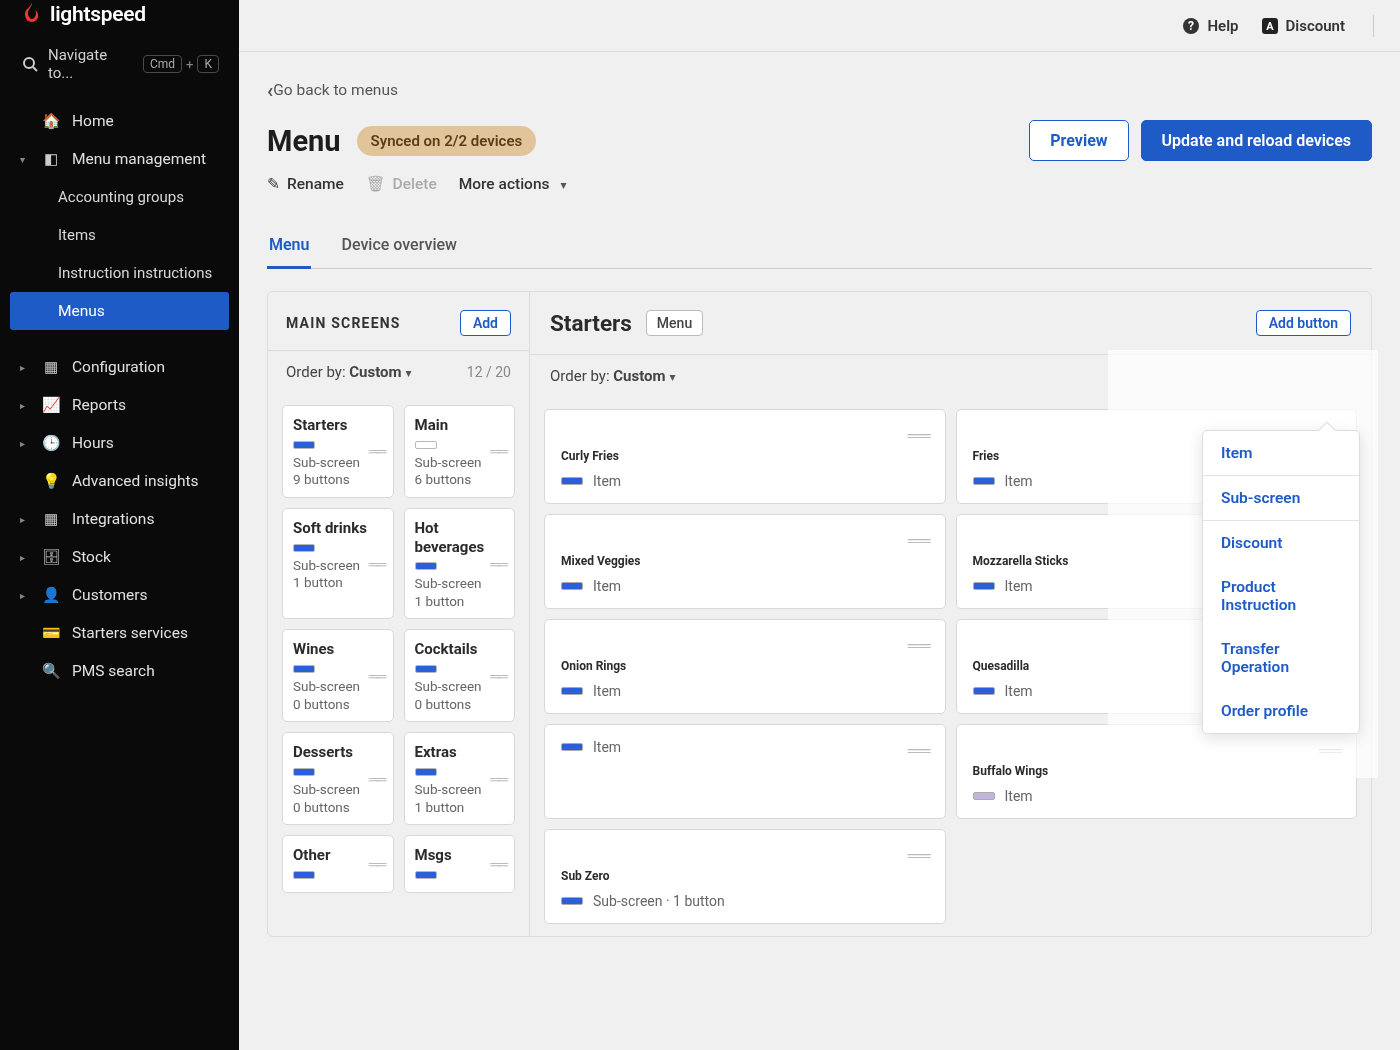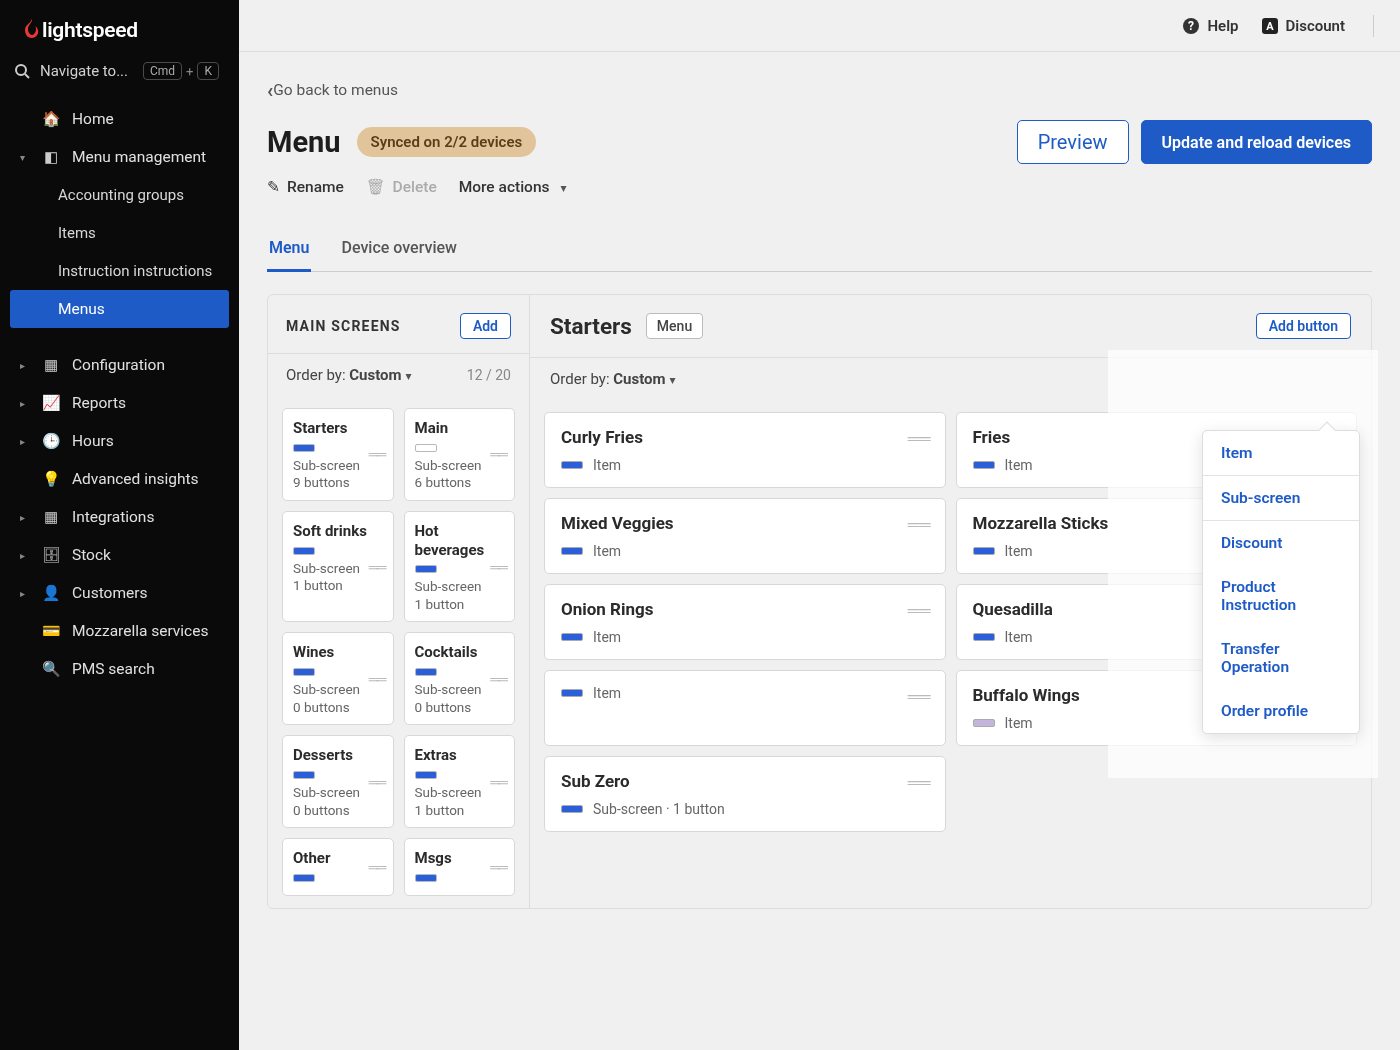--- a/index.html
+++ b/index.html
@@ -1,23 +1,23 @@
 <!DOCTYPE html>
 <html><head>
 <meta charset="utf-8">
 <style>
 * { box-sizing: border-box; margin: 0; padding: 0; font-family: -apple-system, BlinkMacSystemFont, "Segoe UI", Roboto, Helvetica, Arial, sans-serif; }
 body { background: #f0f0f0; color: #2b2b2b; overflow: hidden; }
 
 
 .sidebar { position: fixed; left: 0; top: 0; width: 239px; height: 100%; background: #0a0a0a; color: #d0d0d0; display: flex; flex-direction: column; }
-.logo-row { padding: 18px 20px 14px 22px; display: flex; align-items: center; }
+.logo-row { padding: 2px 20px 14px 22px; display: flex; align-items: center; gap: 8px; }
 .logo-flame { color: #e63932; }
 .logo-text { font-size: 21px; font-weight: 600; color: #fff; letter-spacing: -0.3px; }
-.nav-search { padding: 6px 20px 12px 14px; display: flex; align-items: center; gap: 10px; font-size: 15px; color: #d0d0d0; }
+.nav-search { padding: 6px 20px 12px 22px; display: flex; align-items: center; gap: 10px; font-size: 15px; color: #d0d0d0; }
 .kbd-group { display: flex; align-items: center; gap: 4px; margin-left: auto;}
 .kbd { border: 1px solid #4a4a4a; border-radius: 4px; padding: 1px 6px; font-size: 12px; color: #aaa; }
 .nav-plus { color:#888; font-size:13px;}
 .nav { list-style: none; padding-top: 8px; }
 .nav li { display: flex; align-items: center; padding: 10px 18px 10px 22px; font-size: 15.5px; color: #e0e0e0; gap: 12px; cursor: pointer; position: relative;}
 .nav li.sub { padding-left: 58px; font-size: 15px; color: #d8d8d8;}
 .nav li.active { background: #1e5bc6; color: #fff; border-radius: 3px; margin: 0 10px; padding-left: 48px;}
 .nav li .caret { position: absolute; left: 10px; font-size: 10px; color:#888;}
 .nav-icon { width: 18px; text-align: center; font-size: 15px; color:#ccc;}
 .nav li.exp { padding-left: 42px;}
@@ -29,21 +29,21 @@
 .topbar { height: 52px; border-bottom: 1px solid #ddd; display:flex; align-items:center; justify-content:flex-end; padding: 0 26px; gap: 22px; background:#f0f0f0;}
 .topbar .tb-item { display:flex; align-items:center; gap:7px; font-size:15px; font-weight:600; color:#333;}
 .topbar .divider { width:1px; height:22px; background:#ccc; margin-left:6px;}
 
 .content { padding: 20px 28px; position:relative; flex:1; overflow:auto;}
 .back-link { display:flex; align-items:center; gap:0; color:#555; font-size:15.5px; cursor:pointer; padding: 6px 0 18px;}
 .title-row { display:flex; align-items:center; gap:16px; flex-wrap:wrap;}
 .page-title { font-size:29px; font-weight:700; color:#1d1d1d;}
 .sync-badge { background:#e2c49b; color:#5a3e19; padding:6px 14px; border-radius:18px; font-size:15px; font-weight:600;}
 .title-actions { margin-left:auto; display:flex; gap:12px;}
-.btn-outline { border:1.5px solid #1e5bc6; background:#fff; color:#1e5bc6; padding:9px 20px; border-radius:5px; font-size:20px; font-weight:400; cursor:pointer;}
+.btn-outline { border:1.5px solid #1e5bc6; background:#fff; color:#1e5bc6; padding:9px 20px; border-radius:5px; font-size:16px; font-weight:700; cursor:pointer;}
 .btn-primary { border:1px solid #1e5bc6; background:#1e5bc6; color:#fff; padding:10px 20px; border-radius:5px; font-size:16px; font-weight:600; cursor:pointer;}
 .action-row { display:flex; align-items:center; gap:22px; margin-top:14px; font-size:15.5px;}
 .action-row .act { display:flex; align-items:center; gap:7px; color:#333; cursor:pointer; font-weight:500;}
 .action-row .act.disabled { color:#aaa; cursor:default;}
 .tabs { display:flex; gap:28px; border-bottom:1px solid #ccc; margin-top:30px;}
 .tab { padding: 12px 2px; font-size:16px; color:#555; cursor:pointer; font-weight:500;}
 .tab.active { color:#1e5bc6; border-bottom:3px solid #1e5bc6; margin-bottom:-1px; font-weight:600;}
 
 .panels { display:flex; margin-top:22px; border:1px solid #ddd; border-radius:6px; background:#f0f0f0;}
 .panel-left { width: 262px; border-right:1px solid #ddd;}
@@ -61,21 +61,21 @@
 .card-grid { padding: 12px 14px; display:grid; grid-template-columns: 1fr 1fr; gap:10px;}
 .card { background:#fff; border:1px solid #d8d8d8; border-radius:5px; padding:10px 10px 8px; position:relative;}
 .card .ctitle { font-size:15px; font-weight:700; color:#2b2b2b; margin-bottom:6px; line-height:1.25;}
 .color-chip { width:22px; height:8px; border-radius:2px; background:#2b5fd9; border:1px solid #b8b8b8; margin-bottom:5px;}
 .color-chip.outline { background:#fff;}
 .card .csub { font-size:13.5px; color:#666; line-height:1.3;}
 .card .drag { position:absolute; right:8px; top:50%; transform:translateY(-50%); color:#bbb; font-size:14px; letter-spacing:-2px;}
 
 .item-list { padding: 12px 14px; display:grid; grid-template-columns: 1fr 1fr; gap:10px;}
 .item-card { background:#fff; border:1px solid #d8d8d8; border-radius:5px; padding:14px 16px; position:relative;}
-.item-card .ititle { font-size:17px; font-weight:700; margin-bottom:10px;}
+.item-card .ititle { font-size:12px; font-weight:700; margin-bottom:10px;margin-top:25px;}
 .item-card .irow { display:flex; align-items:center; gap:10px; font-size:14px; color:#666;}
 .item-card .chip { width:22px; height:8px; border-radius:2px; background:#2b5fd9; border:1px solid #aaa;}
 .item-card .chip.faded { background:#c4b5dd;}
 .item-card .drag { position:absolute; right:14px; top:16px; color:#bbb;}
 
 .right-header { padding:18px 20px; display:flex; align-items:center; gap:14px;}
 .right-header h2{ font-size:22.5px; font-weight:700;}
 .right-header .spacer { flex:1;}
 
 .order-row-r { padding: 12px 20px; border-top:1px solid #ddd; display:flex; align-items:center; font-size:15px; color:#444;}
@@ -174,21 +174,21 @@
         <span class="nav-icon">🗄</span>
         <span style="margin-left:30px">Stock</span>
       </li>
     <li class="exp">
         <span class="caret">▸</span>
         <span class="nav-icon">👤</span>
         <span style="margin-left:30px">Customers</span>
       </li>
     <li class="exp">
         <span class="nav-icon">💳</span>
-        <span style="margin-left:30px">Mozzarella services</span>
+        <span style="margin-left:30px">Starters services</span>
       </li>
     <li class="exp">
         <span class="nav-icon">🔍</span>
         <span style="margin-left:30px">PMS search</span>
       </li>
   </ul>
 </div>
 
 <div class="main">
   <div class="topbar">

